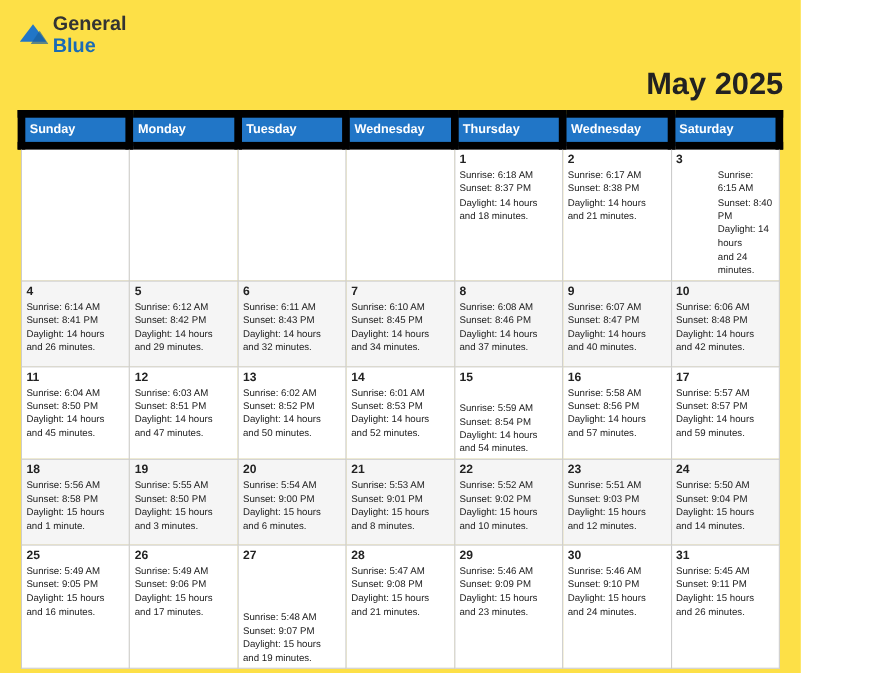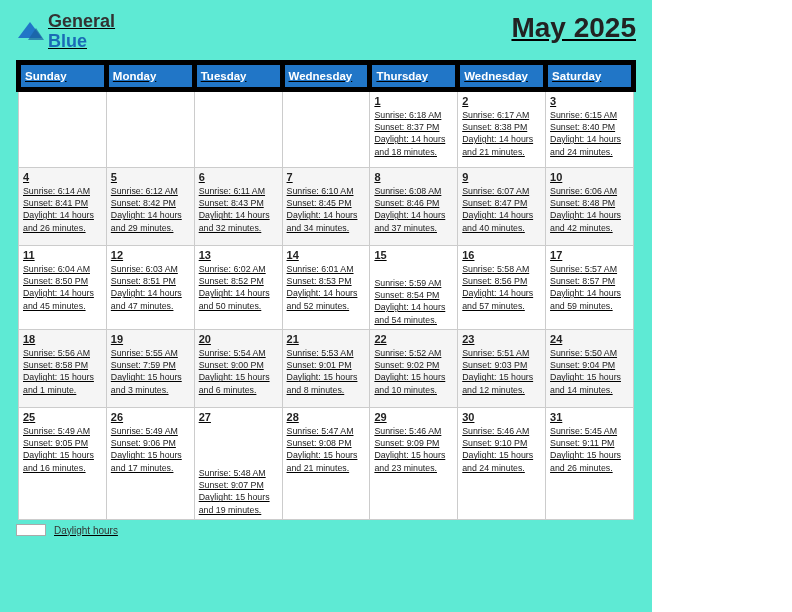--- a/index.html
+++ b/index.html
@@ -4,25 +4,24 @@
   <style>
     * { margin: 0; padding: 0; box-sizing: border-box; }
     body {
       font-family: Arial, sans-serif;
       background: #fff;
       width: 792px;
       height: 612px;
       overflow: hidden;
     }
     .page {
-      width: 652px;
+      width: 728px;
       height: 612px;
-      background: #5eead4;
+      background: #fde047;
       padding: 12px 16px 8px 16px;
-      text-decoration: underline;
     }
     .header {
       display: flex;
       justify-content: space-between;
       align-items: flex-start;
       margin-bottom: 8px;
     }
     .logo {
       display: flex;
       align-items: center;
@@ -34,20 +33,21 @@
       line-height: 1.1;
     }
     .logo-general { color: #333; }
     .logo-blue { color: #1a6bb5; }
     .logo-icon {
       width: 28px;
       height: 28px;
     }
     .title-block {
       text-align: right;
+      margin-top: 48px;
     }
     .month-title {
       font-size: 28px;
       font-weight: bold;
       color: #222;
     }
     .location {
       font-size: 13px;
       color: #333;
     }
@@ -56,21 +56,21 @@
       border-collapse: collapse;
       table-layout: fixed;
     }
     .calendar-table th {
       background: #2176c7;
       color: #fff;
       font-size: 11.5px;
       font-weight: bold;
       padding: 5px 4px;
       text-align: left;
-      border: 5px solid #000000;
+      border: 7px solid #000000;
     }
     .calendar-table td {
       border: 1px solid #ccc;
       vertical-align: top;
       padding: 3px 4px;
       font-size: 9.5px;
       color: #222;
       background: #fff;
       height: 78px;
     }
@@ -156,21 +156,21 @@
           </td>
           <td>
             <span class="day-num">2</span>
             <div class="day-info" style="white-space: pre-line;">Sunrise: 6:17 AM
 Sunset: 8:38 PM
 Daylight: 14 hours
 and 21 minutes.</div>
           </td>
           <td>
             <span class="day-num">3</span>
-            <div class="day-info" style="white-space: pre-line;">Sunrise: 6:15 AM
+            <div class="day-info" style="white-space: pre-line; margin-left: 38px;">Sunrise: 6:15 AM
 Sunset: 8:40 PM
 Daylight: 14 hours
 and 24 minutes.</div>
           </td>
         </tr>
         <tr>
           <td>
             <span class="day-num">4</span>
             <div class="day-info" style="white-space: pre-line;">Sunrise: 6:14 AM
 Sunset: 8:41 PM
@@ -275,21 +275,21 @@
           <td>
             <span class="day-num">18</span>
             <div class="day-info" style="white-space: pre-line;">Sunrise: 5:56 AM
 Sunset: 8:58 PM
 Daylight: 15 hours
 and 1 minute.</div>
           </td>
           <td>
             <span class="day-num">19</span>
             <div class="day-info" style="white-space: pre-line;">Sunrise: 5:55 AM
-Sunset: 7:59 PM
+Sunset: 8:50 PM
 Daylight: 15 hours
 and 3 minutes.</div>
           </td>
           <td>
             <span class="day-num">20</span>
             <div class="day-info" style="white-space: pre-line;">Sunrise: 5:54 AM
 Sunset: 9:00 PM
 Daylight: 15 hours
 and 6 minutes.</div>
           </td>

